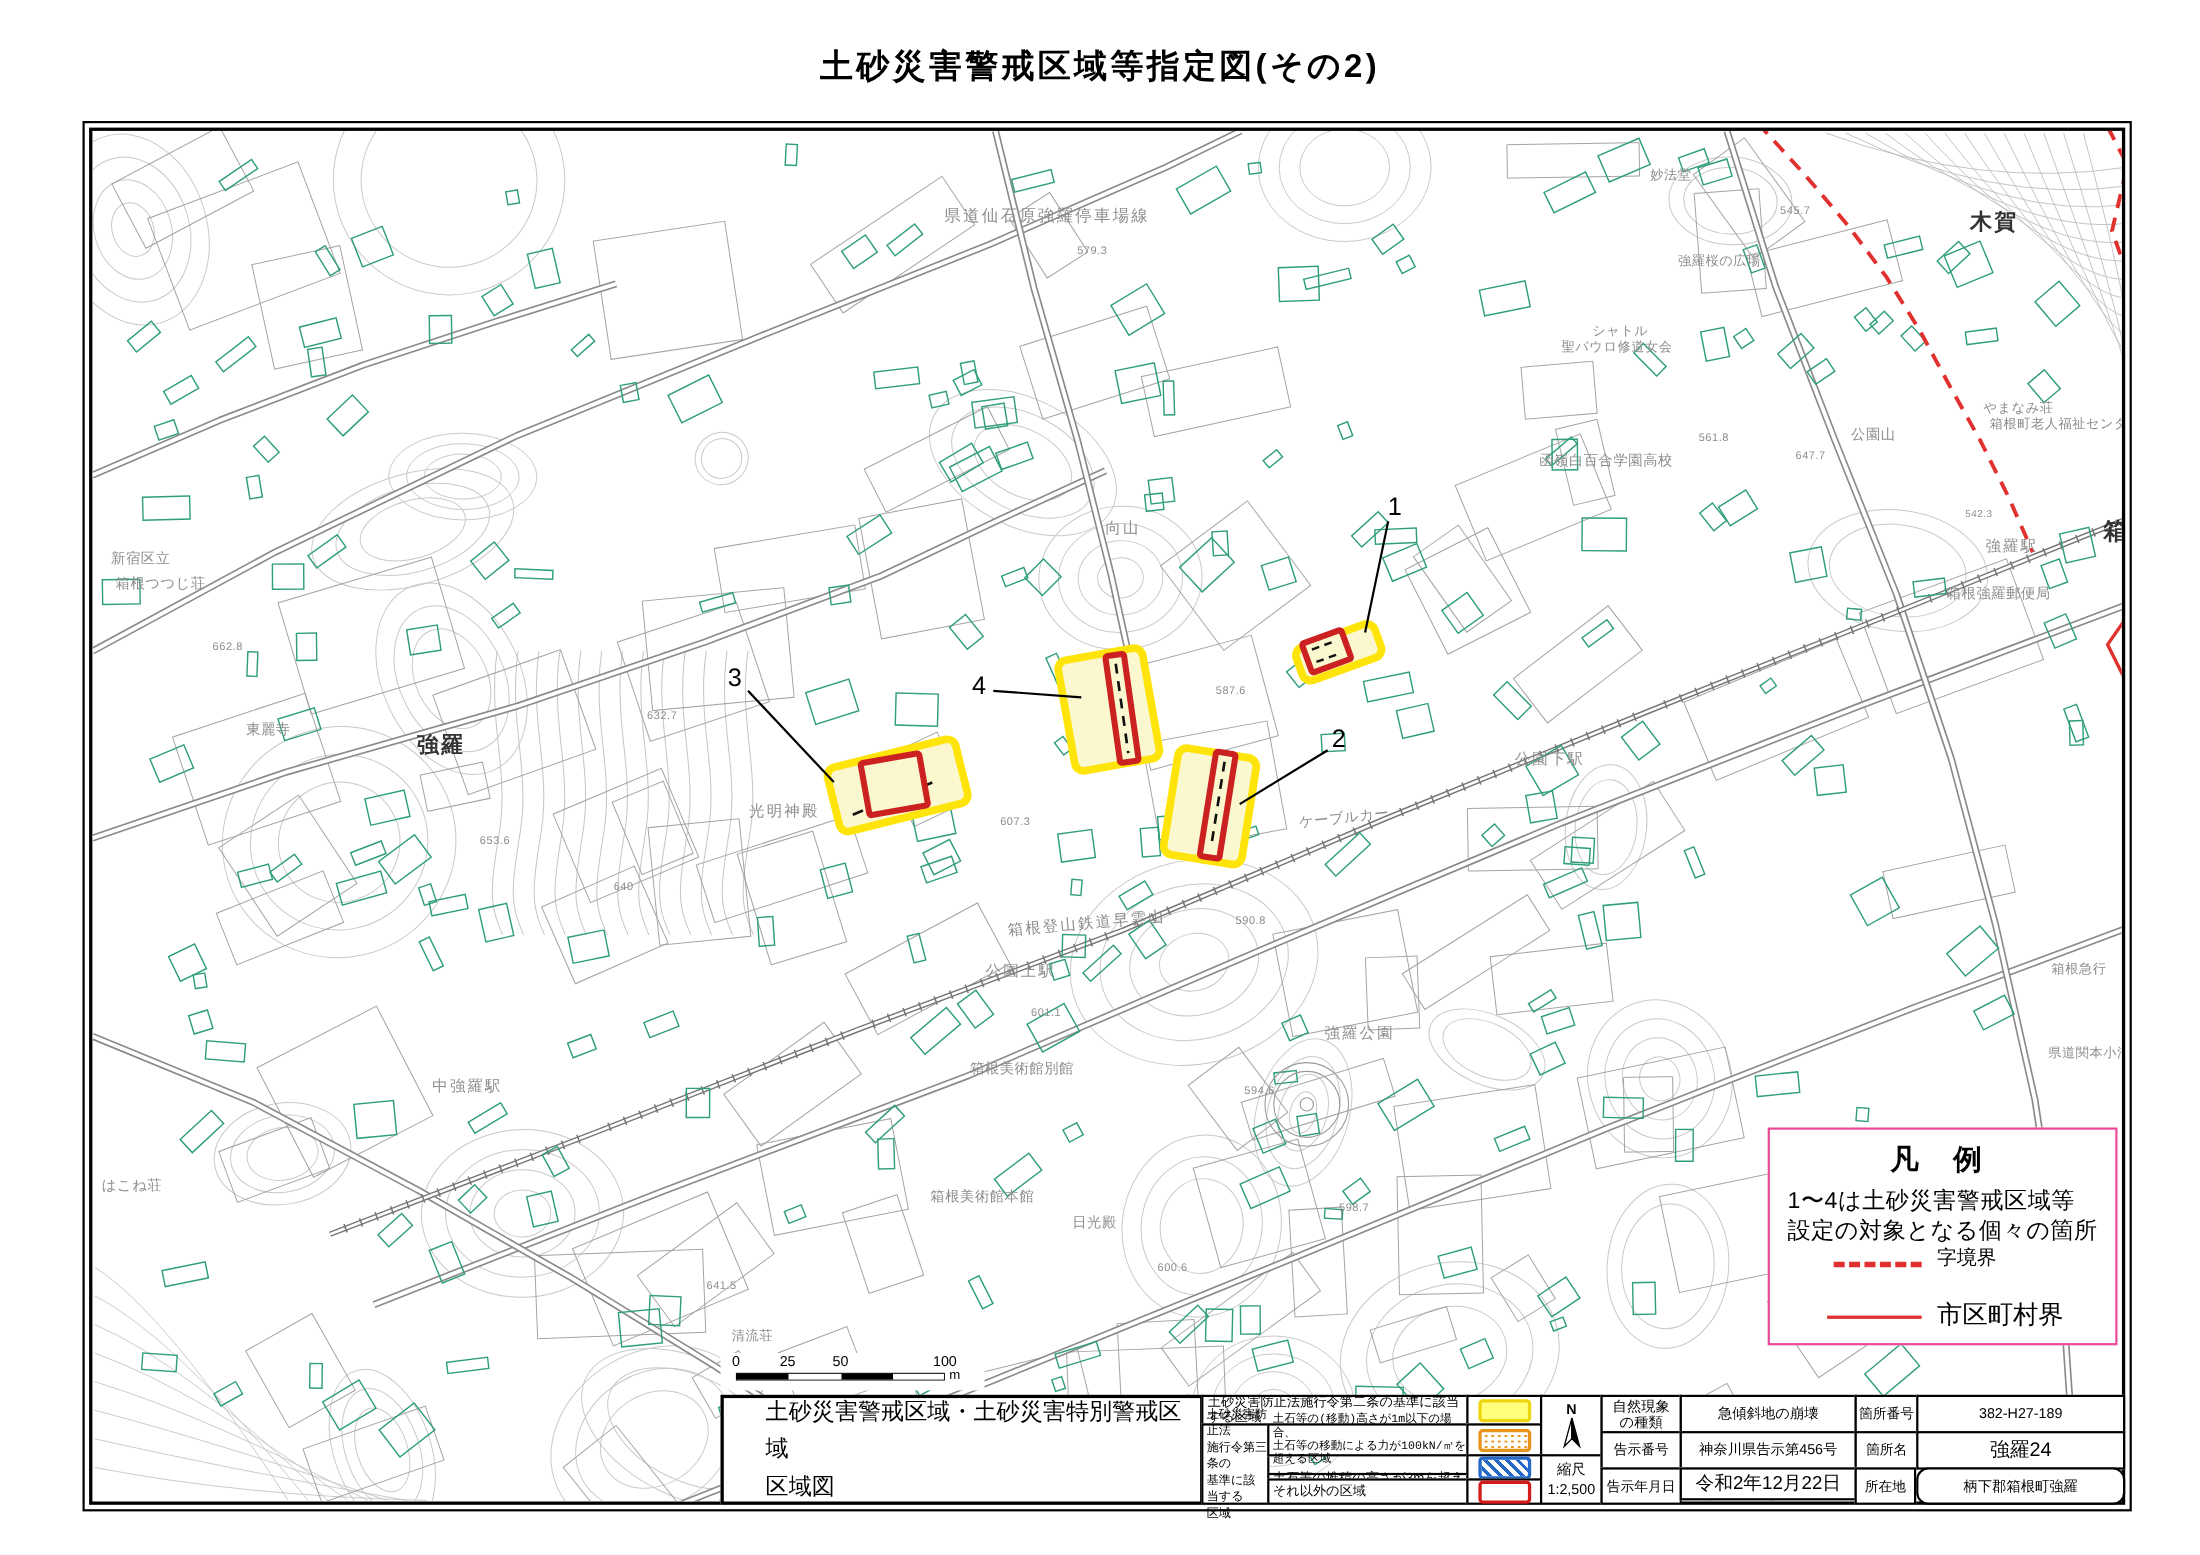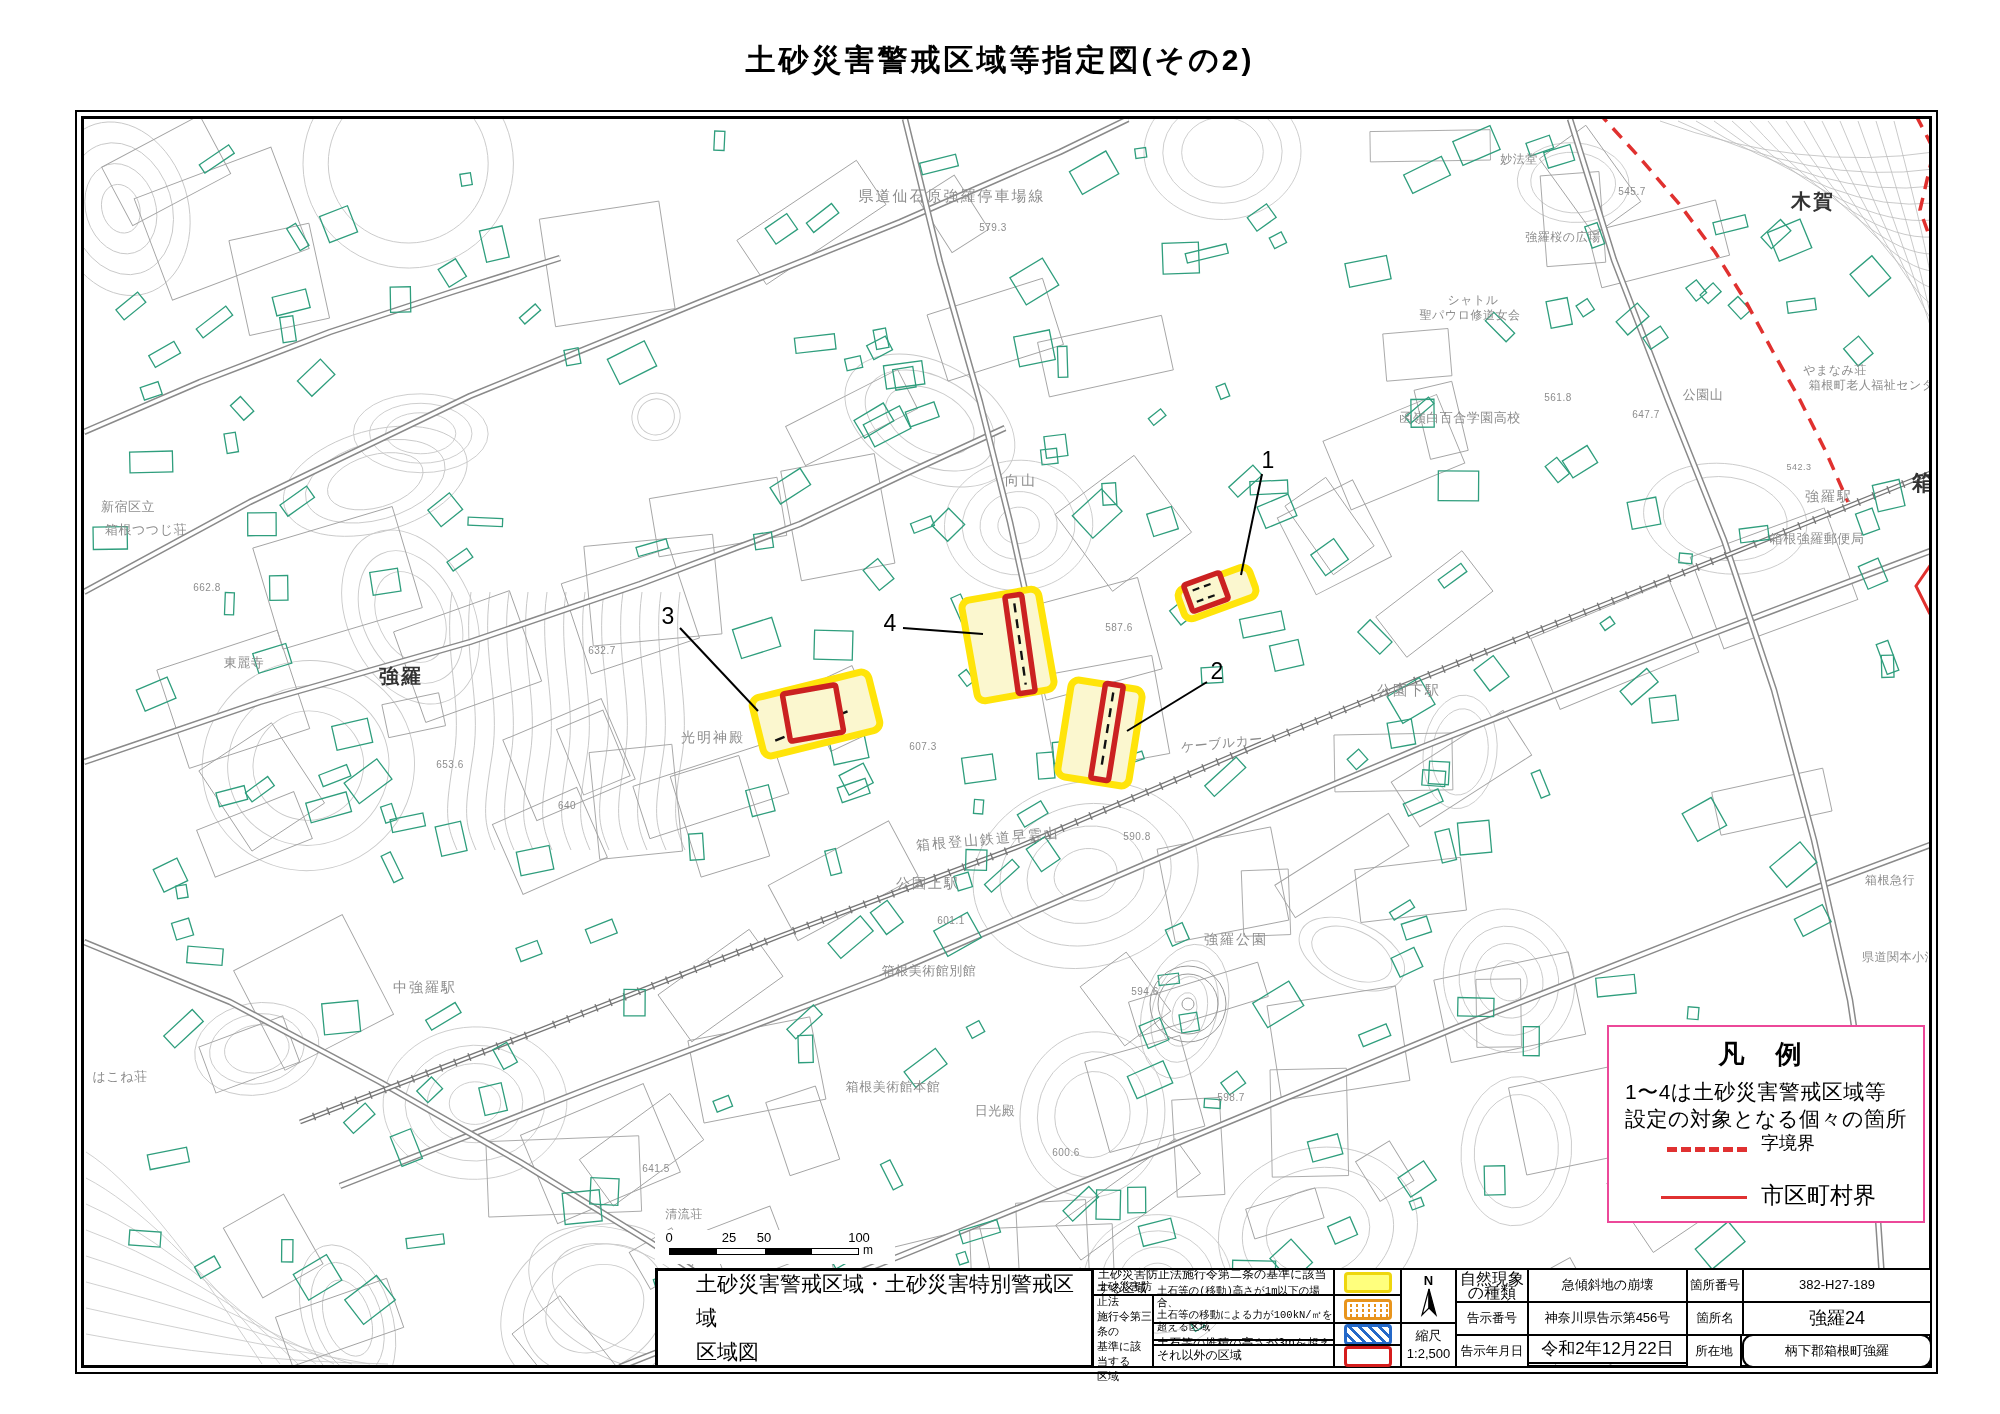--- a/index.html
+++ b/index.html
@@ -694,21 +694,21 @@
     <div class="legend-title">凡 例</div>
     <div class="legend-note">1〜4は土砂災害警戒区域等<br>設定の対象となる個々の箇所</div>
     <div class="abs" style="left:58px;top:120px;width:80px;border-top:5px dashed #e03131;"></div>
     <span class="abs" style="left:152px;top:104px;font-size:18px;">字境界</span>
     <div class="abs" style="left:52px;top:169px;width:86px;border-top:3px solid #e03131;"></div>
     <span class="abs" style="left:152px;top:153px;font-size:23px;">市区町村界</span>
   </div>
 
   <div class="abs" style="left:655px;top:1230px;width:240px;height:34px;background:#fff;">
     <span class="sb-num" style="left:14px;">0</span>
-    <span class="sb-num" style="left:61px;margin-left:13px;">25</span>
+    <span class="sb-num" style="left:61px;">25</span>
     <span class="sb-num" style="left:109px;">50</span>
     <span class="sb-num" style="left:204px;">100</span>
     <div class="abs" style="left:14px;top:18px;width:190px;height:7px;border:1px solid #000;box-sizing:border-box;">
       <div class="sb-seg" style="width:47px;background:#000;"></div>
       <div class="sb-seg" style="width:48px;background:#fff;"></div>
       <div class="sb-seg" style="width:47px;background:#000;"></div>
       <div class="sb-seg" style="width:46px;background:#fff;"></div>
     </div>
     <span class="abs" style="left:208px;top:13px;font-size:12px;">m</span>
   </div>
@@ -743,21 +743,21 @@
     <svg width="24" height="30" viewBox="0 0 24 30">
       <polygon points="12,1 5,27 12,20" fill="#fff" stroke="#000" stroke-width="1.2"></polygon>
       <polygon points="12,1 19,27 12,20" fill="#000" stroke="#000" stroke-width="1.2"></polygon>
     </svg>
   </div>
   <div class="cell" style="left:1400px;top:1322px;width:57px;height:46px;flex-direction:column;font-size:13px;line-height:18px;">
     <span>縮尺</span>
     <span>1:2,500</span>
   </div>
 
-  <div class="cell" style="left:1455px;top:1268px;width:74px;height:35px;font-size:16px;line-height:14px;">自然現象<br>の種類</div>
+  <div class="cell" style="left:1455px;top:1268px;width:74px;height:35px;font-size:13px;line-height:14px;">自然現象<br>の種類</div>
   <div class="cell" style="left:1527px;top:1268px;width:161px;height:35px;font-size:13px;">急傾斜地の崩壊</div>
   <div class="cell" style="left:1686px;top:1268px;width:58px;height:35px;font-size:12.5px;">箇所番号</div>
   <div class="cell" style="left:1742px;top:1268px;width:190px;height:35px;font-size:13px;">382-H27-189</div>
 
   <div class="cell" style="left:1455px;top:1301px;width:74px;height:35px;font-size:12.5px;">告示番号</div>
   <div class="cell" style="left:1527px;top:1301px;width:161px;height:35px;font-size:13px;">神奈川県告示第456号</div>
   <div class="cell" style="left:1686px;top:1301px;width:58px;height:35px;font-size:12.5px;">箇所名</div>
   <div class="cell" style="left:1742px;top:1301px;width:190px;height:35px;font-size:18px;">強羅24</div>
 
   <div class="cell" style="left:1455px;top:1334px;width:74px;height:34px;font-size:12.5px;">告示年月日</div>

